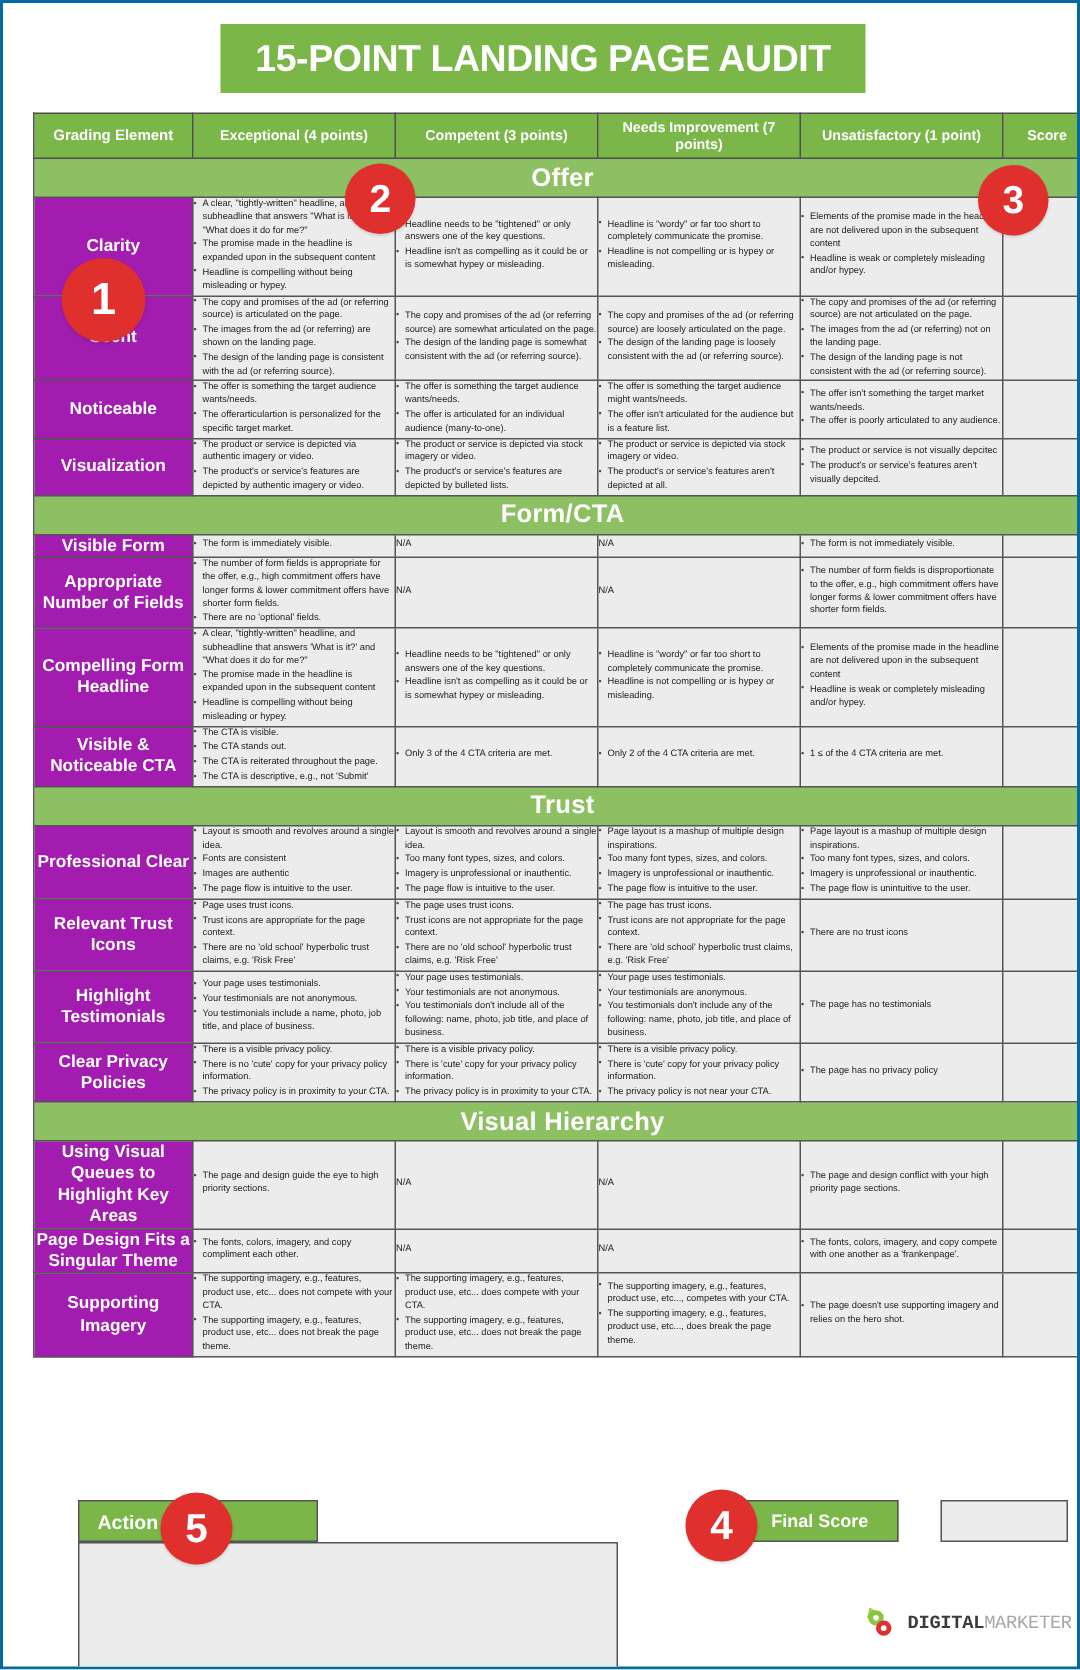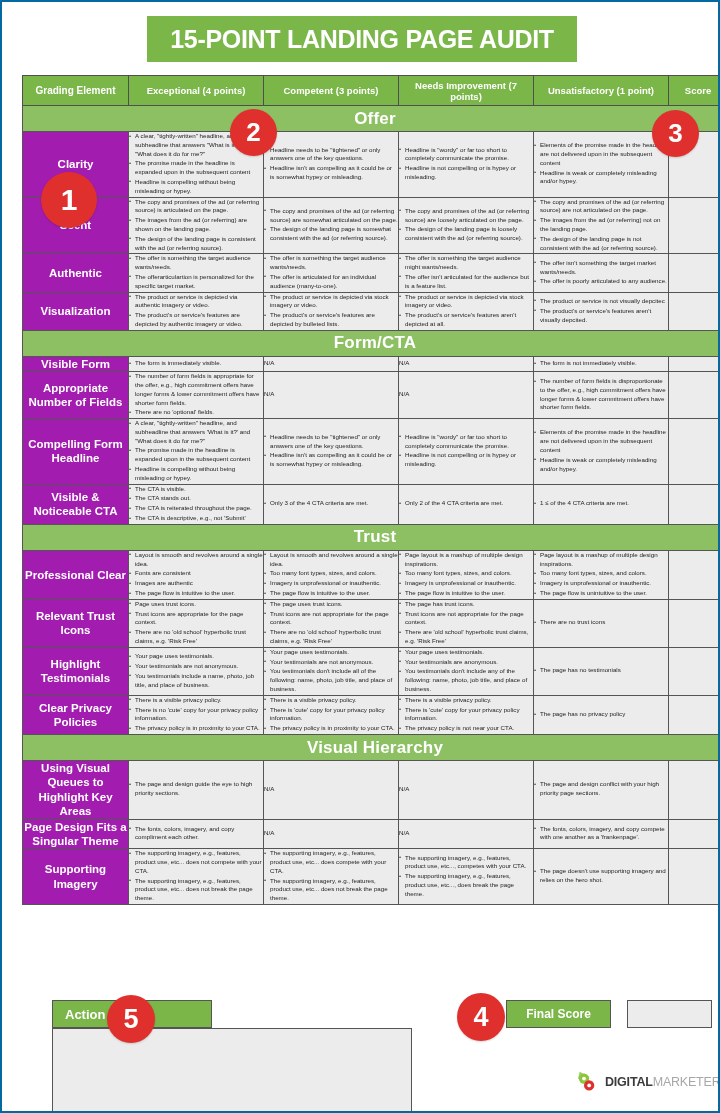--- a/index.html
+++ b/index.html
@@ -128,21 +128,21 @@
   }
   .ai-label span{color:#fff;font-weight:bold;font-size:13px;}
   .ai-box{
     position:absolute;left:30px;top:28px;
     width:360px;height:100px;
     background:#ececec;
     border:1px solid #555;
     box-sizing:border-box;
   }
   .fs-label{
-    position:absolute;left:484px;top:0;
+    position:absolute;left:472px;top:0;
     width:105px;height:28px;
     background:#7ab648;
     border:1px solid #555;
     box-sizing:border-box;
     display:flex;align-items:center;justify-content:center;
   }
   .fs-label span{color:#fff;font-weight:bold;font-size:12px;}
   .fs-box{
     position:absolute;left:605px;top:0;
     width:85px;height:28px;
@@ -167,20 +167,21 @@
   .b3{left:650px;top:108px;width:47px;height:47px;font-size:26px;}
   .b4{left:455px;top:991px;width:48px;height:48px;font-size:27px;}
   .b5{left:105px;top:993px;width:48px;height:48px;font-size:27px;}
 
   
   .logo{
     position:absolute;
     left:575px;top:1068px;
     display:flex;align-items:center;
     height:24px;
+    font-family:Liberation Mono, monospace;
   }
   .logo .gears{width:26px;height:24px;position:relative;margin-right:2px;}
   .logo .txt{font-size:12.5px;letter-spacing:-0.2px;white-space:nowrap;}
   .logo .txt b{color:#3b3b3b;font-weight:bold;}
   .logo .txt i{color:#a7a7a7;font-style:normal;}
 </style>
 </head>
 <body>
 
 <div class="page">
@@ -263,21 +264,21 @@
           <td class="crit">
             <ul>
               <li>The copy and promises of the ad (or referring source) are not articulated on the page.</li>
               <li>The images from the ad (or referring) not on the landing page.</li>
               <li>The design of the landing page is not consistent with the ad (or referring source).</li>
             </ul>
           </td>
           <td class="score-cell"></td>
         </tr>
         <tr>
-          <td class="elem">Authentic</td>
+          <td class="elem">Noticeable</td>
           <td class="crit">
             <ul>
               <li>The offer is something the target audience wants/needs.</li>
               <li>The offerarticulartion is personalized for the specific target market.</li>
             </ul>
           </td>
           <td class="crit">
             <ul>
               <li>The offer is something the target audience wants/needs.</li>
               <li>The offer is articulated for an individual audience (many-to-one).</li>

